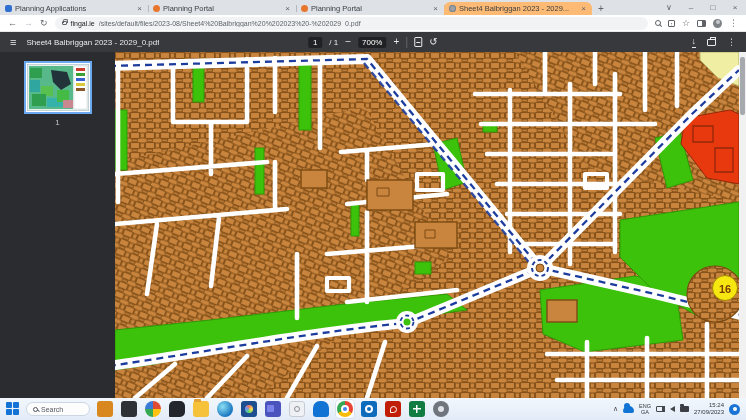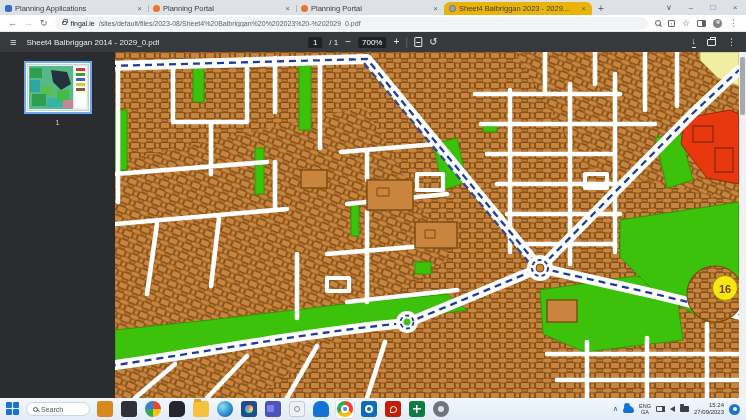--- a/index.html
+++ b/index.html
@@ -4,21 +4,21 @@
 <style>
   html,body{margin:0;padding:0;width:746px;height:420px;overflow:hidden;
     font-family:"Liberation Sans",sans-serif;background:#fff;position:relative;}
   *{box-sizing:border-box;}
 
   
   .tabstrip{position:absolute;top:0;left:0;right:0;height:15px;background:#dee1e6;
     display:flex;align-items:flex-end;}
   .tab{display:flex;align-items:center;gap:3px;width:148px;height:13px;padding:0 5px;
     font-size:7.5px;color:#3c4043;border-radius:6px 6px 0 0;position:relative;flex:0 1 auto;min-width:0;}
-  .tab.active{background:#eab308;}
+  .tab.active{background:#fdba74;}
   .tab .sep{position:absolute;right:-1px;top:3px;height:7px;width:1px;background:#b5b9bd;}
   .tab-label{flex:1;white-space:nowrap;overflow:hidden;text-overflow:ellipsis;}
   .tab-close{font-size:8px;color:#5f6368;line-height:1;padding:0 1px;}
   .fav{width:7px;height:7px;border-radius:2px;flex:0 0 auto;}
   .fav.blue{background:#2f6fd0;}
   .fav.orange{background:#e8762d;border-radius:50%;}
   .fav.globe{background:#9aa0a6;border-radius:50%;box-shadow:inset 0 0 0 1px #7a8086;}
   .newtab{font-size:10px;color:#5f6368;margin-left:6px;line-height:13px;}
   .win-controls{margin-left:auto;display:flex;align-items:center;height:15px;}
   .win-controls span{width:22px;text-align:center;font-size:8px;color:#5f6368;line-height:15px;}
@@ -181,21 +181,21 @@
     <span class="share-ic">↑</span>
     <span class="star-ic">☆</span>
     <span class="panel-ic"></span>
     <span class="avatar"></span>
     <span class="kebab">⋮</span>
   </div>
 </div>
 
 <div class="pdfbar">
   <span class="ham">≡</span>
-  <span class="pdf-title">Sheet4 Balbriggan 2014 - 2029_0.pdf</span>
+  <span class="pdf-title">Sheet4 Balbriggan 2023 - 2029_0.pdf</span>
   <div class="pdf-center">
     <span class="page-box">1</span>
     <span>/ 1</span>
     <span class="tb-btn">−</span>
     <span class="zoom-box">700%</span>
     <span class="tb-btn">+</span>
     <span class="tb-div"></span>
     <span class="fit-ic"></span>
     <span class="tb-btn">↺</span>
   </div>

